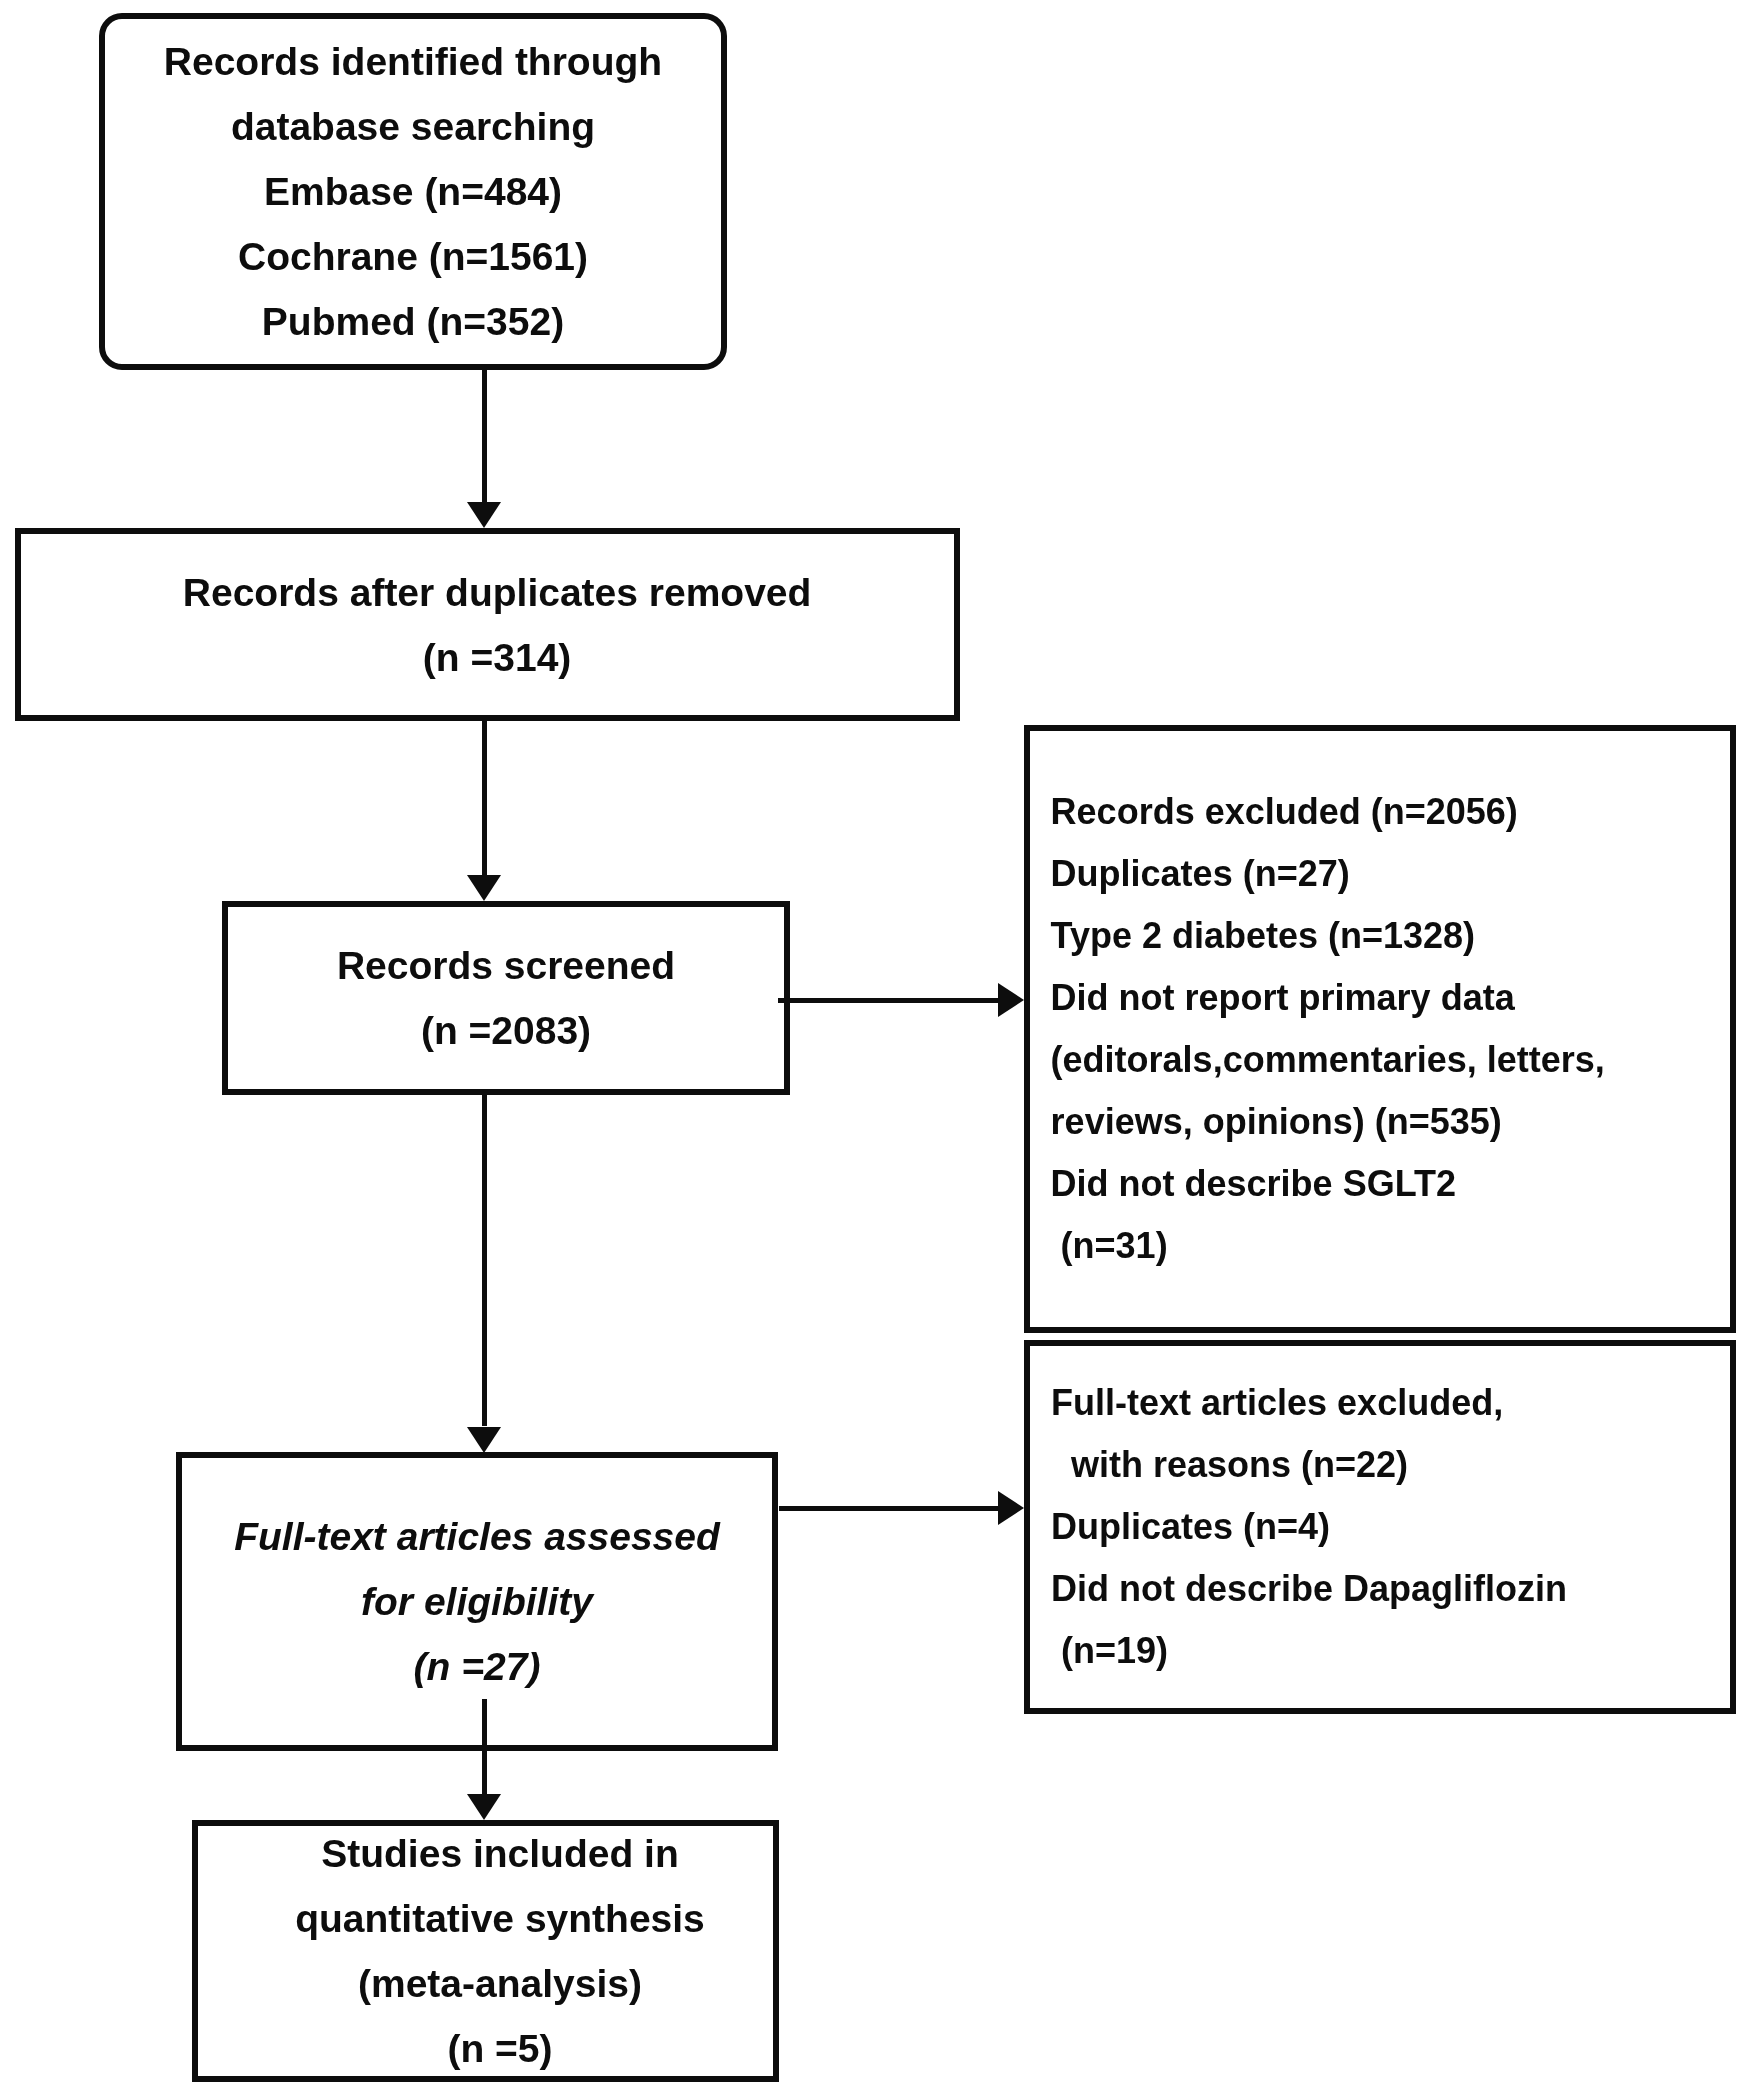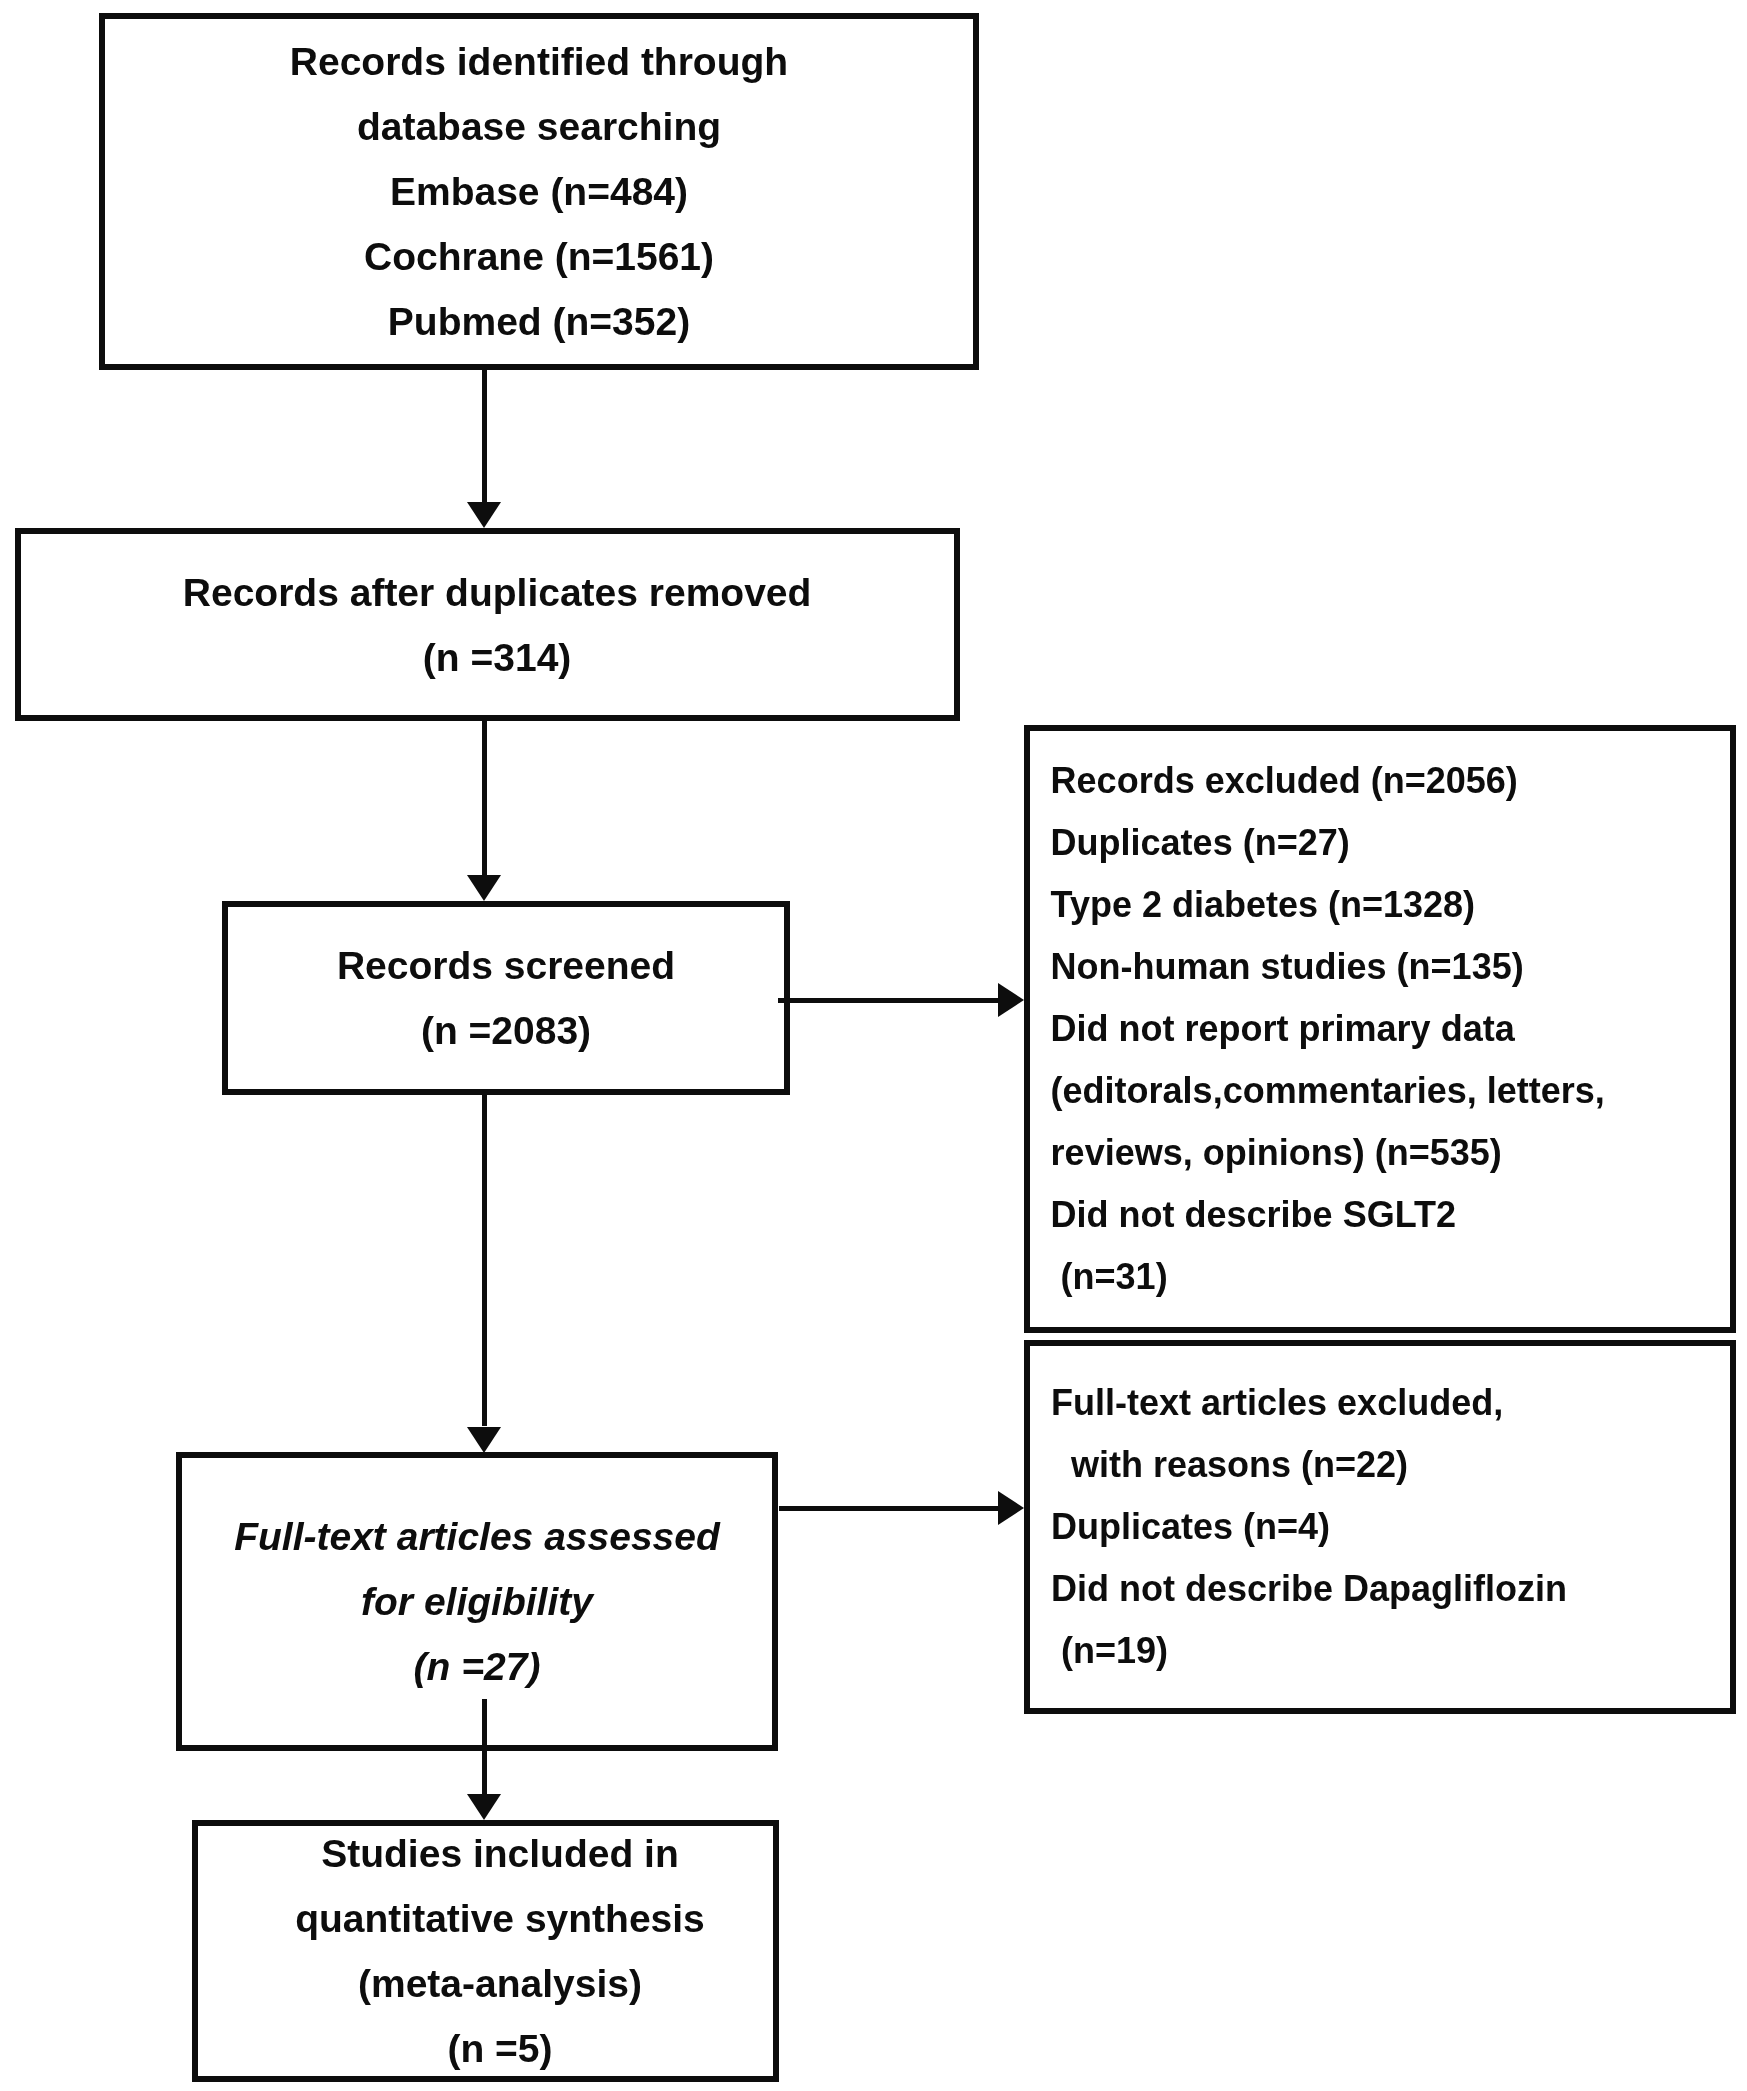--- a/index.html
+++ b/index.html
@@ -69,21 +69,21 @@
     border-top: 17px solid transparent;
     border-bottom: 17px solid transparent;
     border-left: 26px solid #0d0d0d;
   }
 </style>
 </head>
 <body>
 
 <div class="canvas">
 
-  <div class="box box-center" style="left:99px; top:13px; width:880px; height:357px;">
+  <div class="box box-center" style="left:99px; top:13px; width:628px; height:357px;border-radius:23px;">
     <div>
         <div class="line">Records identified through</div>
         <div class="line">database searching</div>
         <div class="line">Embase (n=484)</div>
         <div class="line">Cochrane (n=1561)</div>
         <div class="line">Pubmed (n=352)</div>
       </div>
   </div>
 
   <div class="vline" style="left:482px; top:370px; height:132px;"></div>
@@ -107,21 +107,20 @@
   </div>
 
   <div class="hline" style="left:778px; top:998px; width:220px;"></div>
   <div class="head-right" style="left:998px; top:983px;"></div>
 
   <div class="box box-left" style="left:1024px; top:693px; width:712px; height:608px;margin-top:32px;">
     <div>
         <div class="line">Records excluded (n=2056)</div>
         <div class="line">Duplicates (n=27)</div>
         <div class="line">Type 2 diabetes (n=1328)</div>
-        <div class="line">Non-human studies (n=135)</div>
         <div class="line">Did not report primary data</div>
         <div class="line">(editorals,commentaries, letters,</div>
         <div class="line">reviews, opinions) (n=535)</div>
         <div class="line">Did not describe SGLT2</div>
         <div class="line"> (n=31)</div>
       </div>
   </div>
 
   <div class="vline" style="left:482px; top:1094px; height:332px;"></div>
   <div class="head-down" style="left:467px; top:1427px;"></div>

